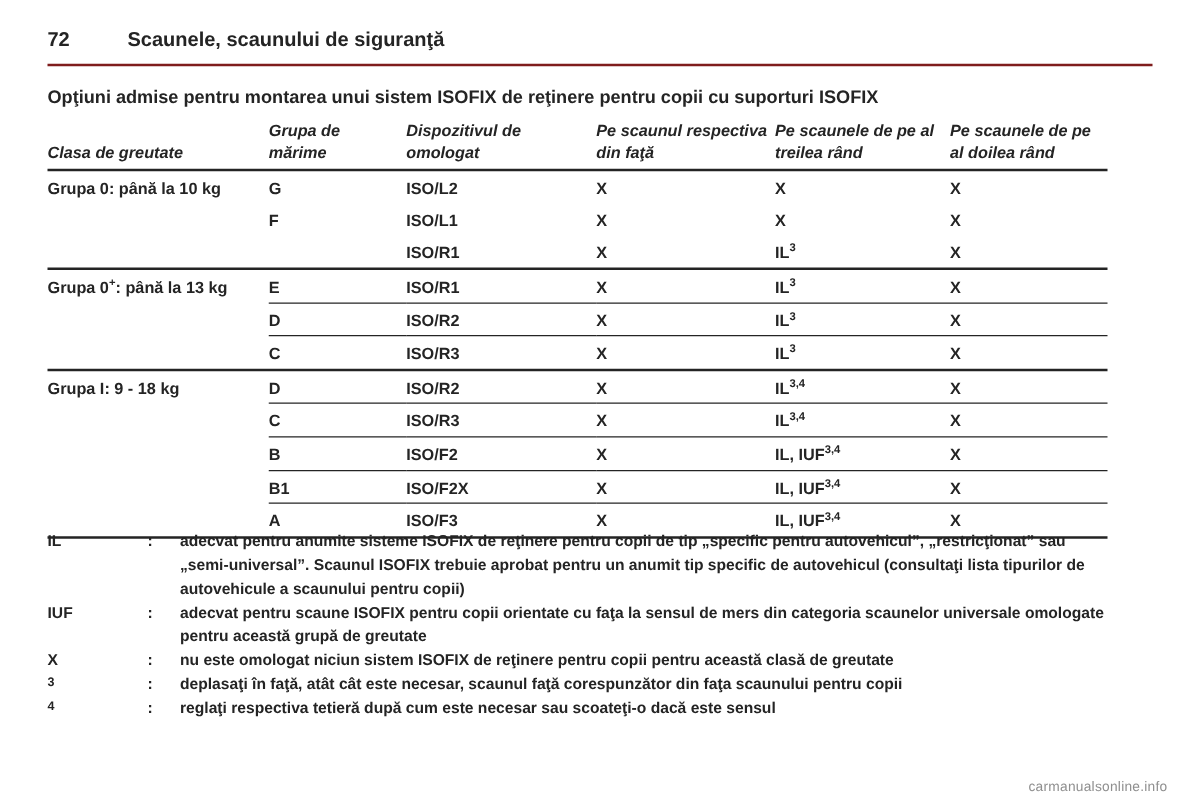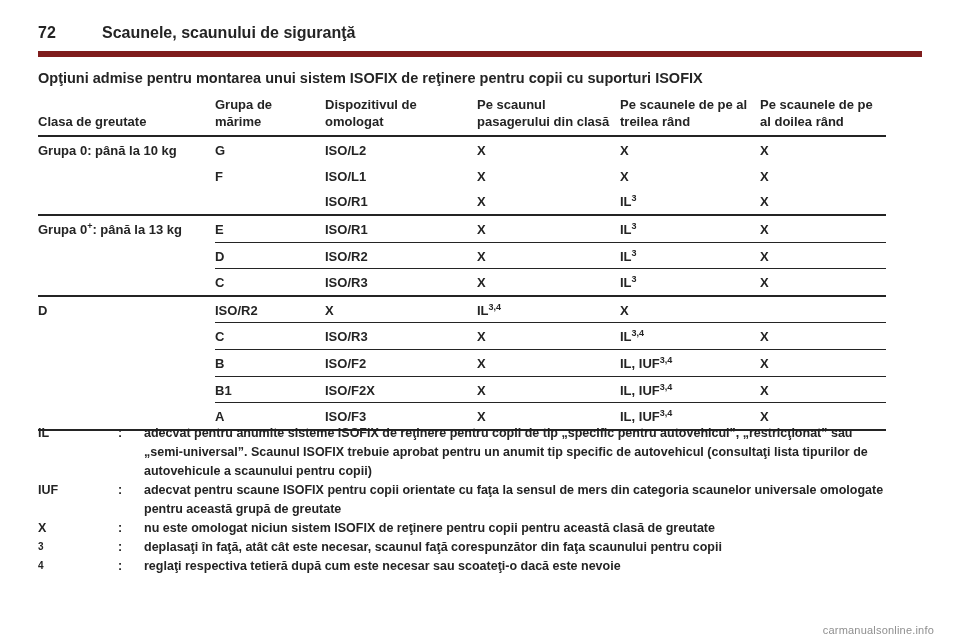--- a/index.html
+++ b/index.html
@@ -6,36 +6,37 @@
   body{
     width:960px;height:642px;position:relative;overflow:hidden;
     background:#ffffff;color:#242424;
     font-family:"Liberation Sans", sans-serif;
     -webkit-font-smoothing:antialiased;
   }
   
   .page-header{
     position:absolute;left:38px;top:24px;width:884px;
     display:flex;align-items:flex-start;
-    border-bottom:6px solid #7f1d1d;padding-bottom:9px;
+    border-bottom:2px solid #7f1d1d;padding-bottom:9px;
   }
   .page-number{font-size:16px;font-weight:bold;width:64px;}
   .chapter-title{font-size:16px;font-weight:bold;}
   
   .section-title{
     position:absolute;left:38px;top:70px;width:884px;
     font-size:14.5px;font-weight:bold;
   }
   
   .isofix-table{position:absolute;left:38px;top:97px;width:848px;font-weight:bold;}
   .tr{display:grid;grid-template-columns:177px 110px 152px 143px 140px 126px;}
   .thead{border-bottom:2px solid #242424;}
   .th{
     font-size:13px;line-height:1.28;align-self:end;
     padding:0 6px 5px 0;
+    font-style:italic;
   }
   .td{
     font-size:13px;line-height:1.2;
     padding:6px 4px 4px 0;
   }
   .divided .td{border-top:1px solid #242424;}
   .divided .td.c1{border-top:none;}
   .group-end{border-bottom:2px solid #242424;}
   sup.small-sup{font-size:9px;line-height:0;font-weight:bold;}
   
@@ -60,21 +61,21 @@
 </div>
 
 <div class="section-title">Opţiuni admise pentru montarea unui sistem ISOFIX de reţinere pentru copii cu suporturi ISOFIX</div>
 
 <div class="isofix-table">
 
   <div class="tr thead">
     <div class="th c1">Clasa de greutate</div>
     <div class="th c2">Grupa de mărime</div>
     <div class="th c3">Dispozitivul de omologat</div>
-    <div class="th c4">Pe scaunul pasagerului din clasă</div>
+    <div class="th c4">Pe scaunul respectiva din faţă</div>
     <div class="th c6">Pe scaunele de pe al treilea rând</div>
     <div class="th c5">Pe scaunele de pe al doilea rând</div>
   </div>
 
   <div class="tr">
     <div class="td c1"><span>Grupa 0</span><sup class="small-sup"></sup><span>: până la 10 kg</span></div>
     <div class="td c2">G</div>
     <div class="td c3">ISO/L2</div>
     <div class="td c4">X</div>
     <div class="td c5"><span>X</span><sup class="small-sup"></sup></div>
@@ -116,20 +117,21 @@
   <div class="tr divided group-end">
     <div class="td c1"></div>
     <div class="td c2">C</div>
     <div class="td c3">ISO/R3</div>
     <div class="td c4">X</div>
     <div class="td c5"><span>IL</span><sup class="small-sup">3</sup></div>
     <div class="td c6">X</div>
   </div>
 
   <div class="tr">
+    <div class="td c1"><span>Grupa I</span><sup class="small-sup"></sup><span>: 9 - 18 kg</span></div>
     <div class="td c2">D</div>
     <div class="td c3">ISO/R2</div>
     <div class="td c4">X</div>
     <div class="td c5"><span>IL</span><sup class="small-sup">3,4</sup></div>
     <div class="td c6">X</div>
   </div>
   <div class="tr divided">
     <div class="td c1"></div>
     <div class="td c2">C</div>
     <div class="td c3">ISO/R3</div>
@@ -180,17 +182,17 @@
     <span class="fn-text">nu este omologat niciun sistem ISOFIX de reţinere pentru copii pentru această clasă de greutate</span>
   </div>
   <div class="fn">
     <span class="fn-term sup-style">3</span>
     <span class="fn-colon">:</span>
     <span class="fn-text">deplasaţi în faţă, atât cât este necesar, scaunul faţă corespunzător din faţa scaunului pentru copii</span>
   </div>
   <div class="fn">
     <span class="fn-term sup-style">4</span>
     <span class="fn-colon">:</span>
-    <span class="fn-text">reglaţi respectiva tetieră după cum este necesar sau scoateţi-o dacă este nevoie</span>
+    <span class="fn-text">reglaţi respectiva tetieră după cum este necesar sau scoateţi-o dacă este sensul</span>
   </div>
 </div>
 
 <div class="watermark">carmanualsonline.info</div>
 
 </body></html>

